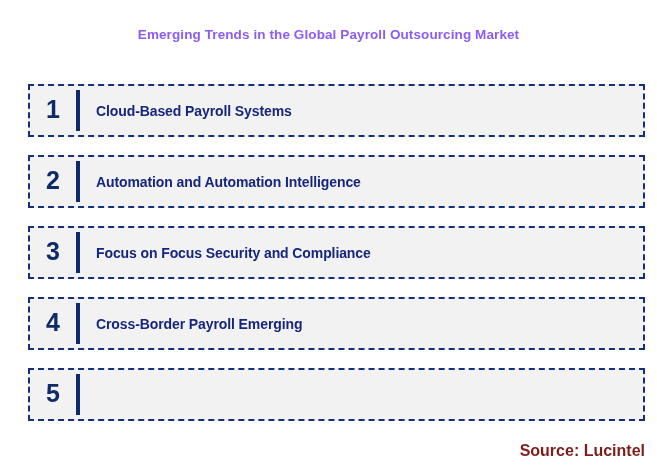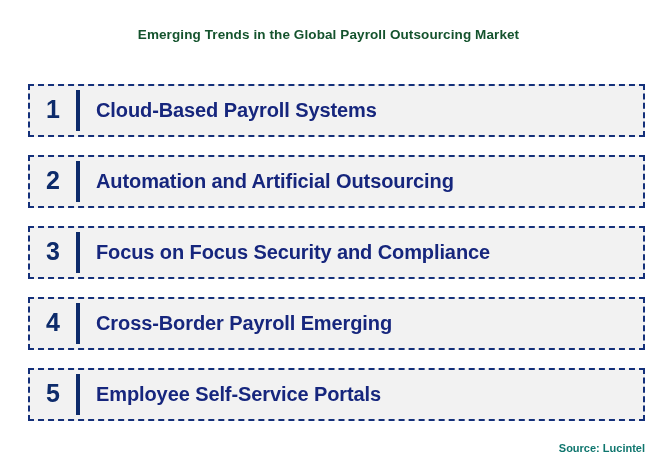--- a/index.html
+++ b/index.html
@@ -24,21 +24,21 @@
   }
 
   .title {
     position: absolute;
     left: 0;
     top: 27px;
     width: 657px;
     text-align: center;
     font-size: 13.5px;
     font-weight: bold;
-    color: #14532d;
+    color: #8b5cf6;
     letter-spacing: 0.1px;
     white-space: nowrap;
   }
 
   .trend-list {
     position: absolute;
     left: 28px;
     top: 84px;
     width: 617px;
   }
@@ -68,34 +68,34 @@
   .trend-divider {
     flex: 0 0 4px;
     width: 4px;
     height: 41px;
     background: #0d2b6b;
   }
 
   .trend-label {
     flex: 1 1 auto;
     padding-left: 16px;
-    font-size: 20px;
+    font-size: 14px;
     font-weight: bold;
     color: #16267d;
     letter-spacing: -0.1px;
     white-space: nowrap;
   }
 
   .source {
     position: absolute;
     right: 12px;
     top: 442px;
-    font-size: 11px;
+    font-size: 16px;
     font-weight: bold;
-    color: #0f766e;
+    color: #7f1d1d;
     text-align: right;
     white-space: nowrap;
   }
 </style>
 </head>
 <body>
 
 <div id="infographic">
 
   <div class="title">Emerging Trends in the Global Payroll Outsourcing Market</div>
@@ -104,38 +104,37 @@
 
     <div class="trend-row">
       <div class="trend-rank">1</div>
       <div class="trend-divider"></div>
       <div class="trend-label">Cloud-Based Payroll Systems</div>
     </div>
 
     <div class="trend-row">
       <div class="trend-rank">2</div>
       <div class="trend-divider"></div>
-      <div class="trend-label">Automation and Artificial Outsourcing</div>
+      <div class="trend-label">Automation and Automation Intelligence</div>
     </div>
 
     <div class="trend-row">
       <div class="trend-rank">3</div>
       <div class="trend-divider"></div>
       <div class="trend-label">Focus on Focus Security and Compliance</div>
     </div>
 
     <div class="trend-row">
       <div class="trend-rank">4</div>
       <div class="trend-divider"></div>
       <div class="trend-label">Cross-Border Payroll Emerging</div>
     </div>
 
     <div class="trend-row">
       <div class="trend-rank">5</div>
       <div class="trend-divider"></div>
-      <div class="trend-label">Employee Self-Service Portals</div>
     </div>
 
   </div>
 
   <div class="source">Source: Lucintel</div>
 
 </div>
 
 </body></html>

